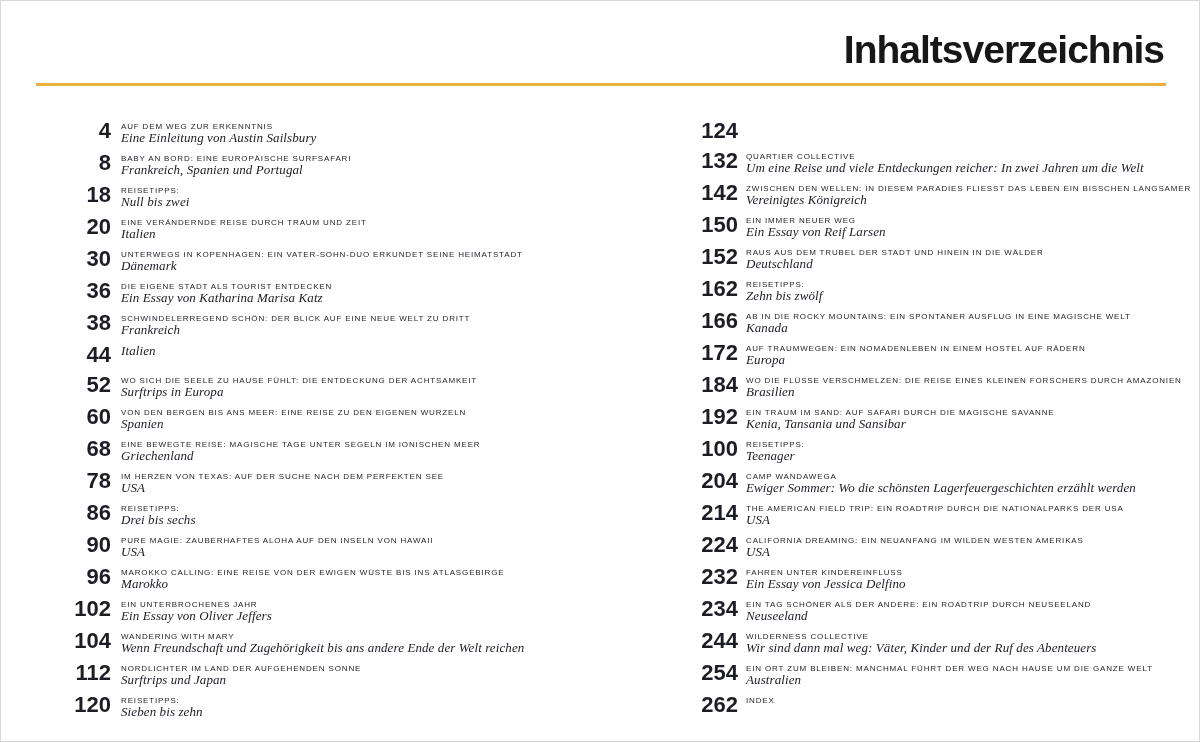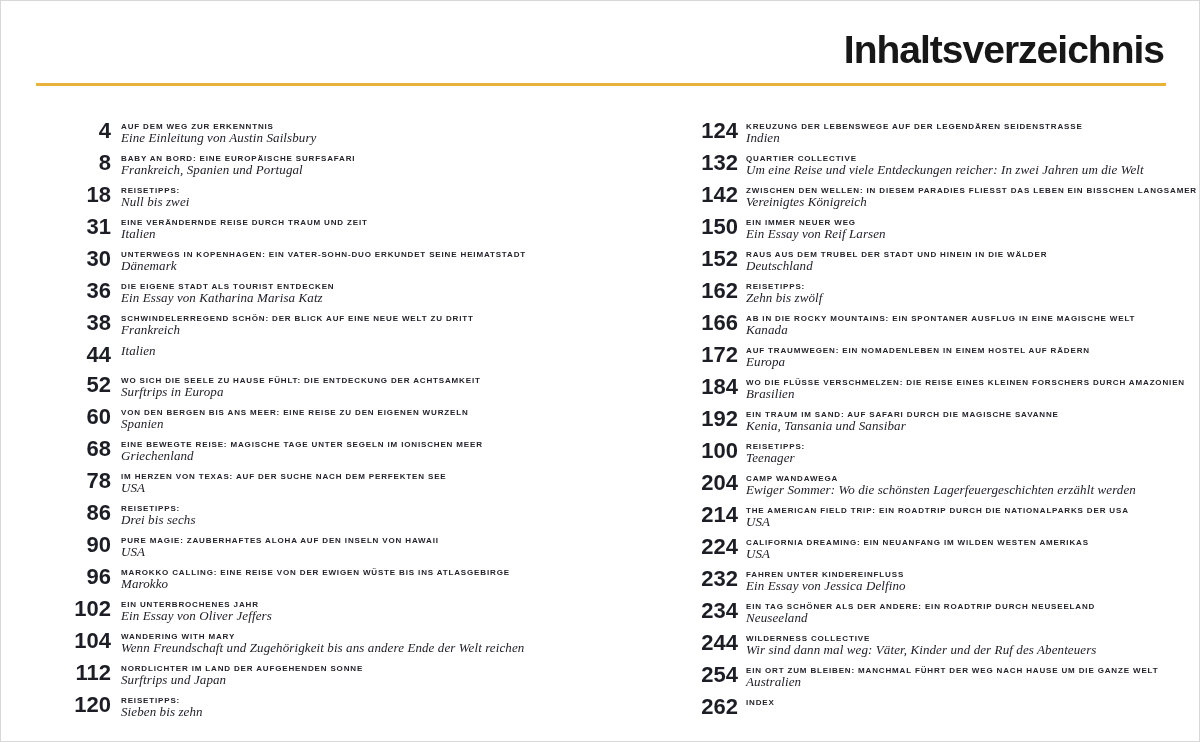--- a/index.html
+++ b/index.html
@@ -61,21 +61,21 @@
   }
   .toc-column.right .entry-num { width: 65px; }
   .entry-txt {
     margin-left: 10px;
     padding-top: 1px;
     white-space: nowrap;
   }
   .toc-column.right .entry-txt { margin-left: 8px; }
   .entry-title {
     font-size: 8px;
-    font-weight: 700;
+    font-weight: 400;
     letter-spacing: 0.85px;
     line-height: 11px;
     color: #23232c;
     text-transform: uppercase;
   }
   .entry-subtitle {
     font-family: "Liberation Serif", serif;
     font-style: italic;
     font-size: 13px;
     line-height: 11px;
@@ -111,21 +111,21 @@
 
   <div class="entry">
     <div class="entry-num">18</div>
     <div class="entry-txt">
       <div class="entry-title">REISETIPPS:</div>
       <div class="entry-subtitle">Null bis zwei</div>
     </div>
   </div>
 
   <div class="entry">
-    <div class="entry-num">31</div>
+    <div class="entry-num">20</div>
     <div class="entry-txt">
       <div class="entry-title">EINE VERÄNDERNDE REISE DURCH TRAUM UND ZEIT</div>
       <div class="entry-subtitle">Italien</div>
     </div>
   </div>
 
   <div class="entry">
     <div class="entry-num">30</div>
     <div class="entry-txt">
       <div class="entry-title">UNTERWEGS IN KOPENHAGEN: EIN VATER-SOHN-DUO ERKUNDET SEINE HEIMATSTADT</div>
@@ -240,24 +240,20 @@
     <div class="entry-num">120</div>
     <div class="entry-txt">
       <div class="entry-title">REISETIPPS:</div>
       <div class="entry-subtitle">Sieben bis zehn</div>
     </div>
   </div>
 </div>
   <div class="toc-column right">
   <div class="entry">
     <div class="entry-num">124</div>
-    <div class="entry-txt">
-      <div class="entry-title">KREUZUNG DER LEBENSWEGE AUF DER LEGENDÄREN SEIDENSTRASSE</div>
-      <div class="entry-subtitle">Indien</div>
-    </div>
   </div>
 
   <div class="entry">
     <div class="entry-num">132</div>
     <div class="entry-txt">
       <div class="entry-title">QUARTIER COLLECTIVE</div>
       <div class="entry-subtitle">Um eine Reise und viele Entdeckungen reicher: In zwei Jahren um die Welt</div>
     </div>
   </div>
 

